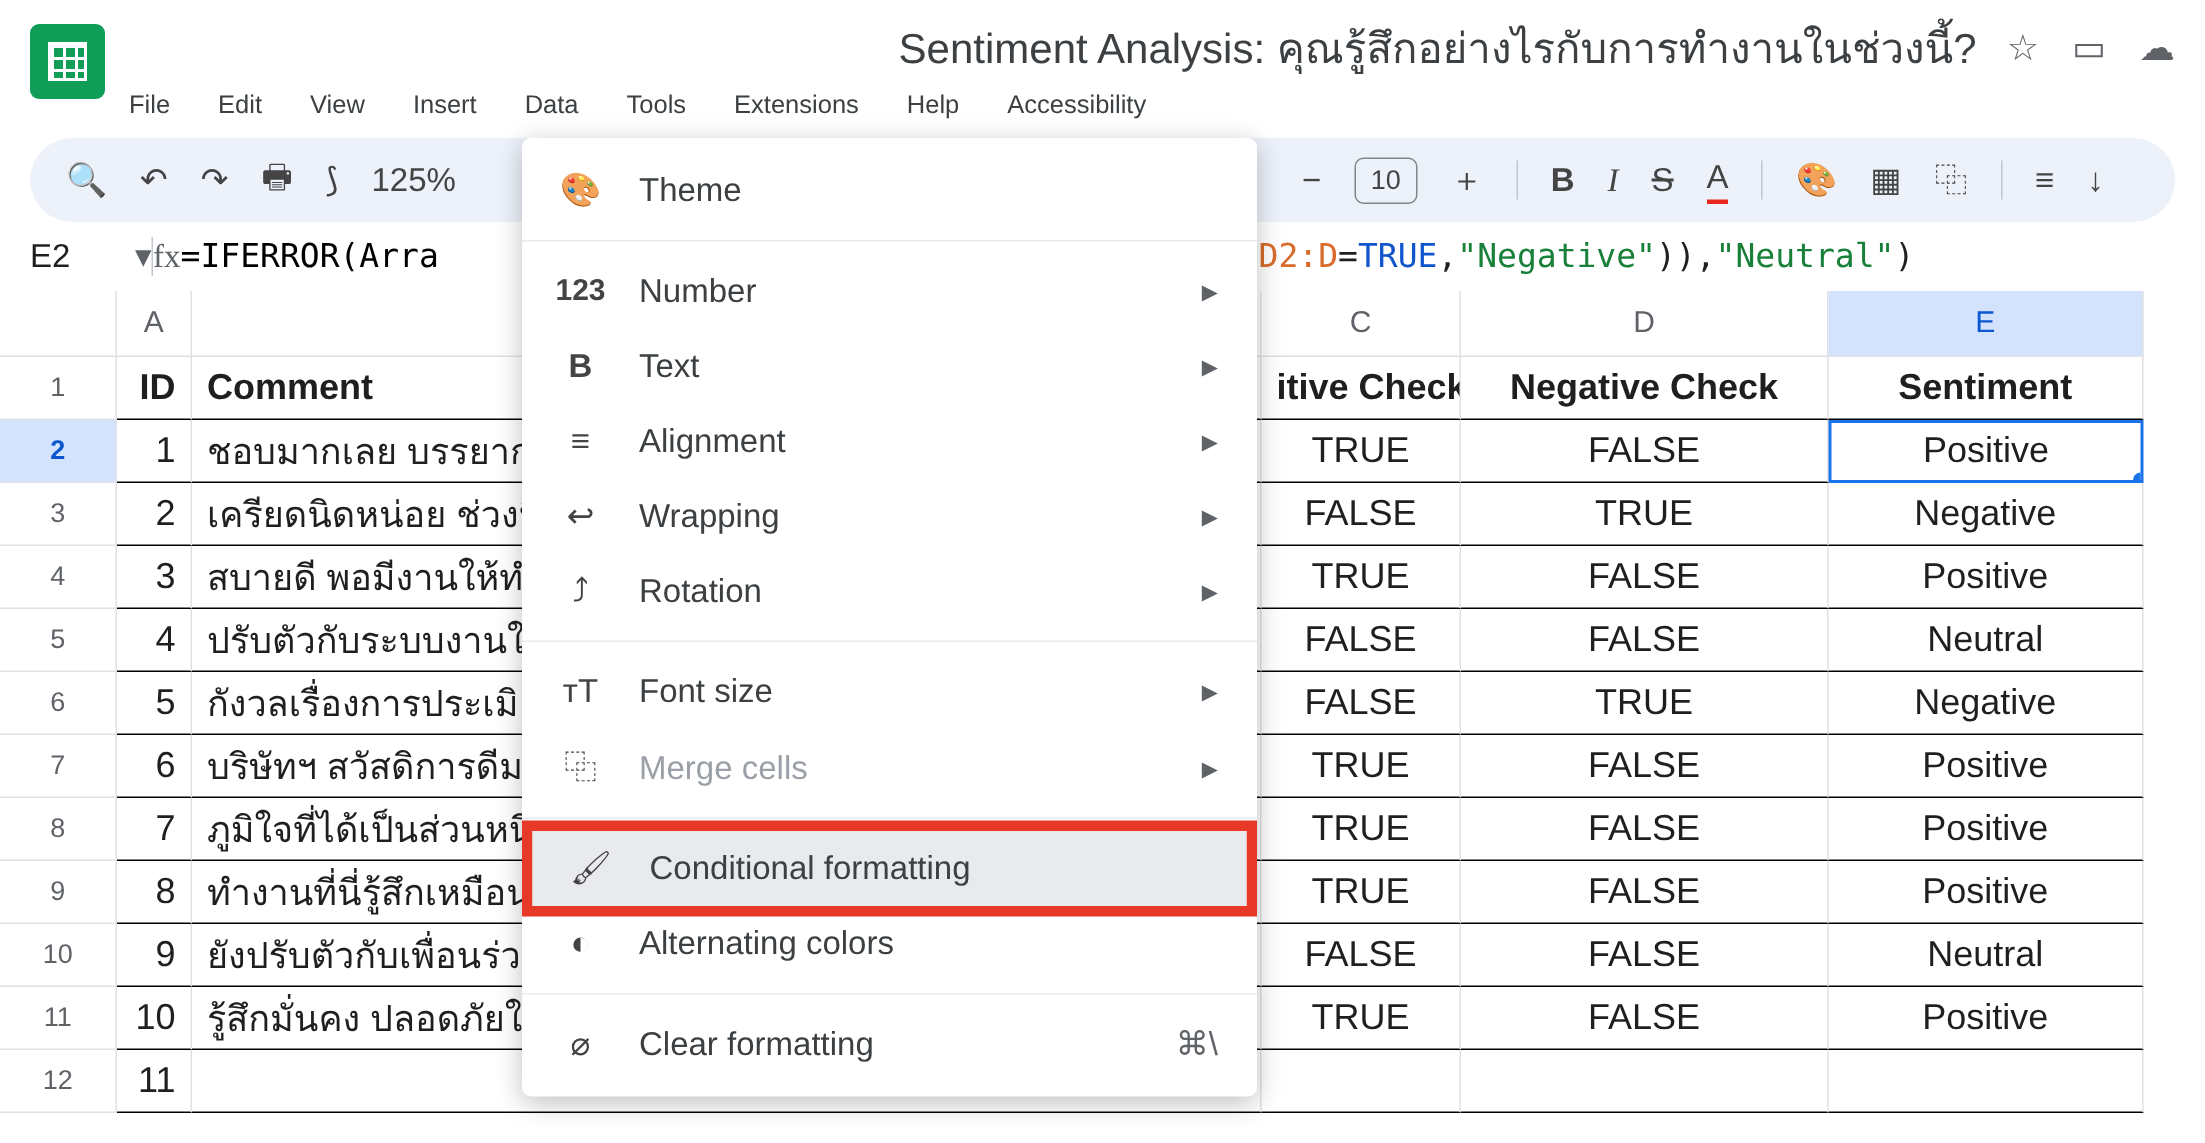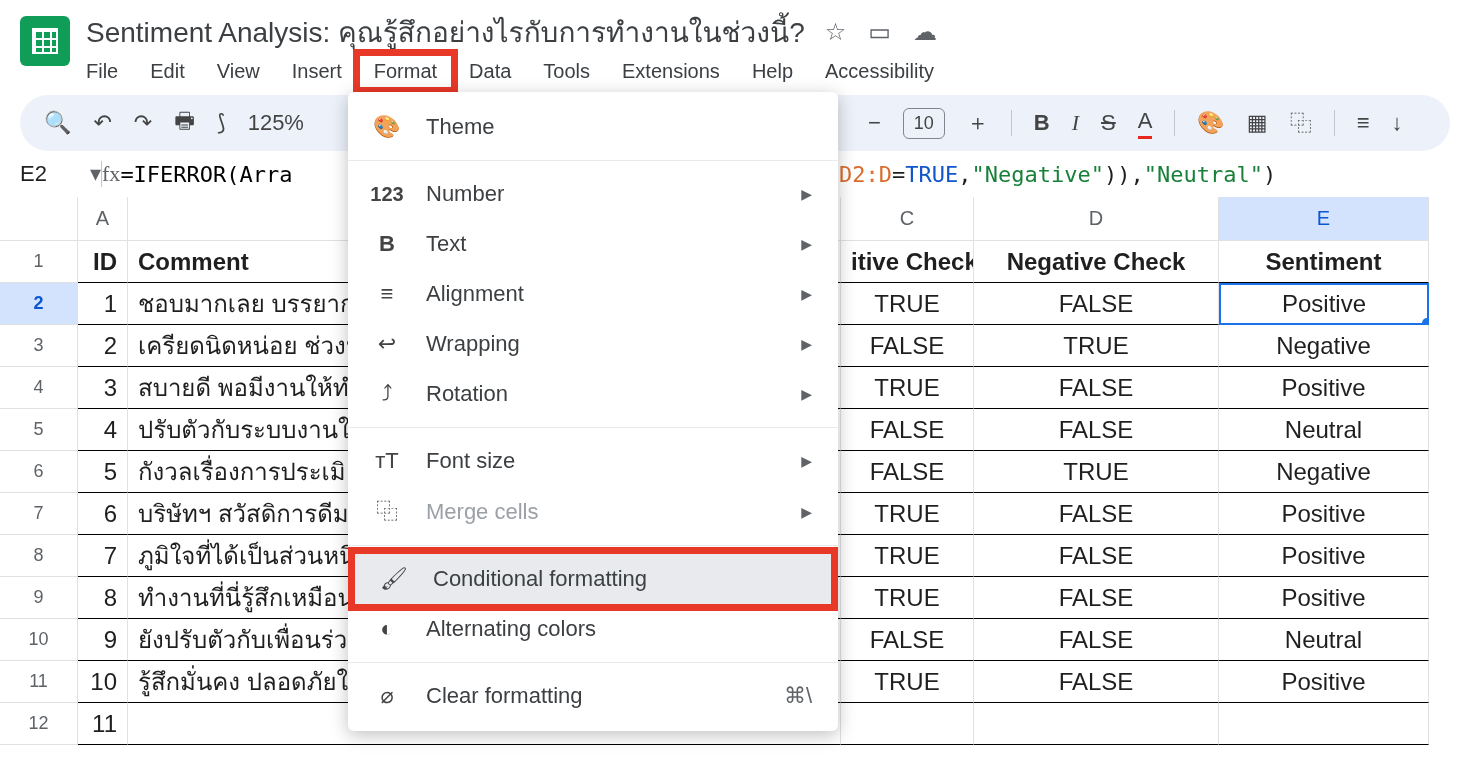--- a/index.html
+++ b/index.html
@@ -3,24 +3,24 @@
 <meta charset="utf-8">
 <style>
 * { box-sizing: border-box; margin: 0; padding: 0; }
 body { font-family: Arial, "Helvetica Neue", sans-serif; background: #fff; font-size: 16px; color: #1f1f1f; width: 1470px; height: 762px; overflow: hidden; }
 
 
 .header { display: flex; align-items: flex-start; padding: 10px 20px 0 20px; gap: 16px; }
 .logo { width: 50px; height: 50px; background: #0f9d58; border-radius: 6px; position: relative; margin-top: 6px; }
 .logo::before { content: ""; position: absolute; top: 12px; left: 12px; right: 12px; bottom: 12px; background: repeating-linear-gradient(to bottom, #fff 0, #fff 2px, transparent 2px, transparent 8px), repeating-linear-gradient(to right, #fff 0, #fff 2px, transparent 2px, transparent 8px); border: 2px solid #fff; }
 .title-area { flex: 1; }
-.title-row { display: flex; align-items: center; gap: 20px; }
+.title-row { display: flex; align-items: center; gap: 20px; justify-content: flex-end; }
 .doc-title { font-size: 28px; color: #3c4043; font-weight: 400; }
 .title-icons { display: flex; gap: 22px; color: #5f6368; font-size: 24px; }
-.menu-bar { display: flex; gap: 32px; margin-top: 6px; font-size: 20px; color: #3c4043; }
+.menu-bar { display: flex; gap: 32px; margin-top: 6px; font-size: 17px; color: #3c4043; }
 .menu-item { cursor: pointer; }
 .format-menu-item { border: 7px solid #e83828; padding: 4px 14px; margin: -11px -21px; }
 
 
 .toolbar { display: flex; align-items: center; padding: 8px 24px; gap: 22px; background: #edf2fa; border-radius: 40px; margin: 12px 20px 0 20px; color: #444; font-size: 22px; height: 56px; position: relative; }
 .toolbar .sep { width: 1px; height: 26px; background: #c0c7d0; }
 .toolbar .zoom { font-size: 22px; }
 .toolbar .font-size-box { border: 1px solid #80868b; border-radius: 6px; padding: 4px 10px; font-size: 18px; }
 .toolbar svg, .toolbar .ticon { flex-shrink: 0; }
 
@@ -73,21 +73,20 @@
         <span>☆</span>
         <span>▭</span>
         <span>☁</span>
       </div>
     </div>
     <div class="menu-bar">
       <span class="menu-item">File</span>
       <span class="menu-item">Edit</span>
       <span class="menu-item">View</span>
       <span class="menu-item">Insert</span>
-      <span class="menu-item format-menu-item">Format</span>
       <span class="menu-item">Data</span>
       <span class="menu-item">Tools</span>
       <span class="menu-item">Extensions</span>
       <span class="menu-item">Help</span>
       <span class="menu-item">Accessibility</span>
     </div>
   </div>
 </div>
 
 <div class="toolbar">

